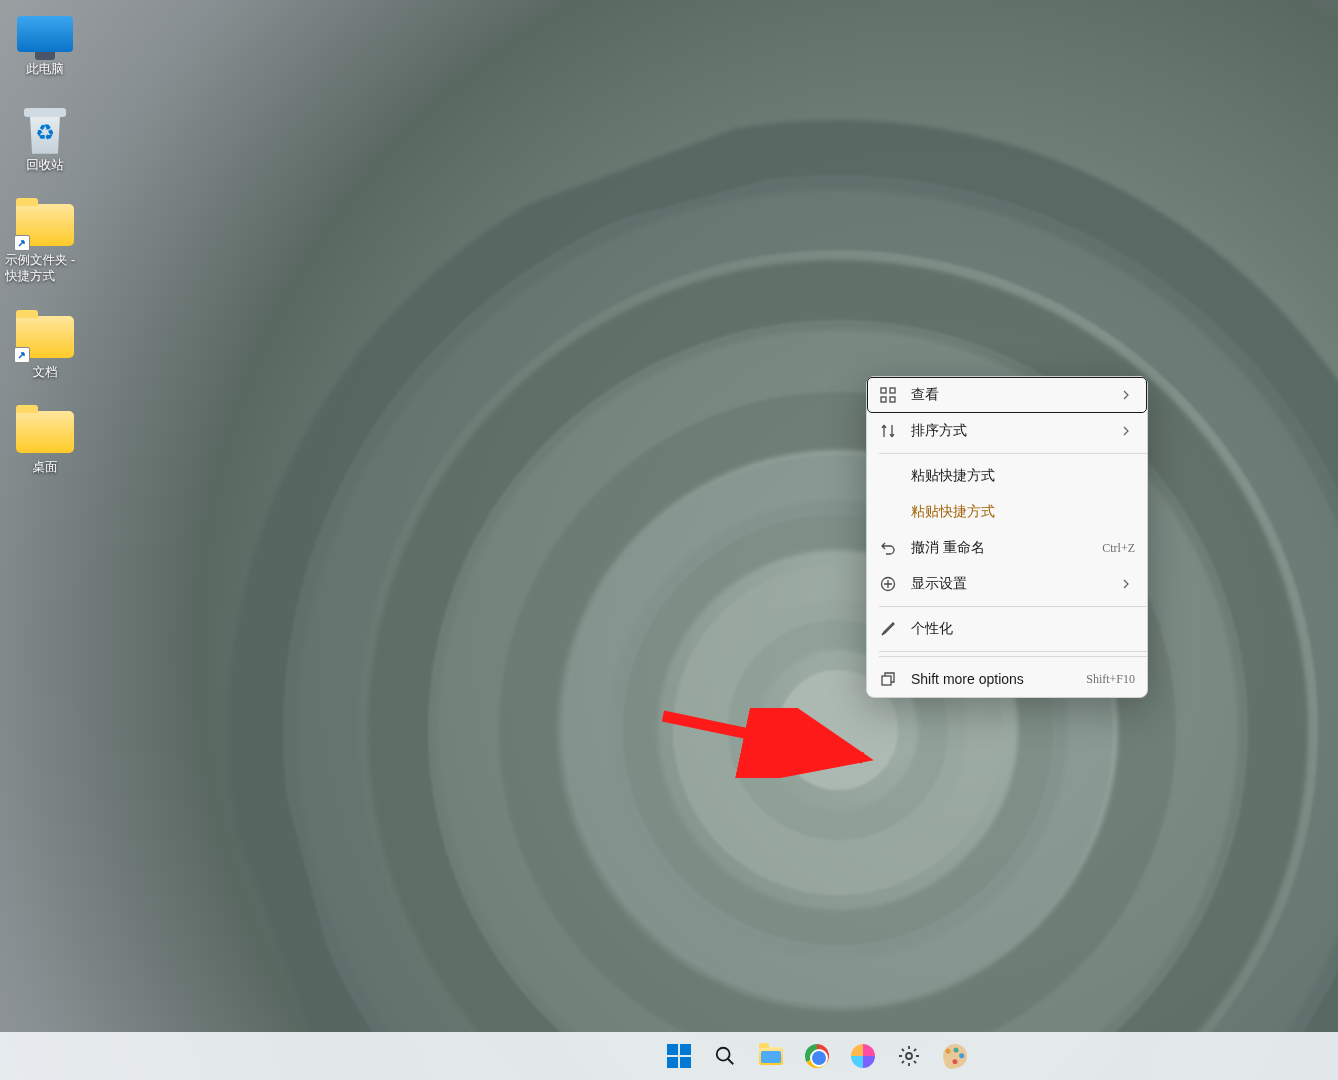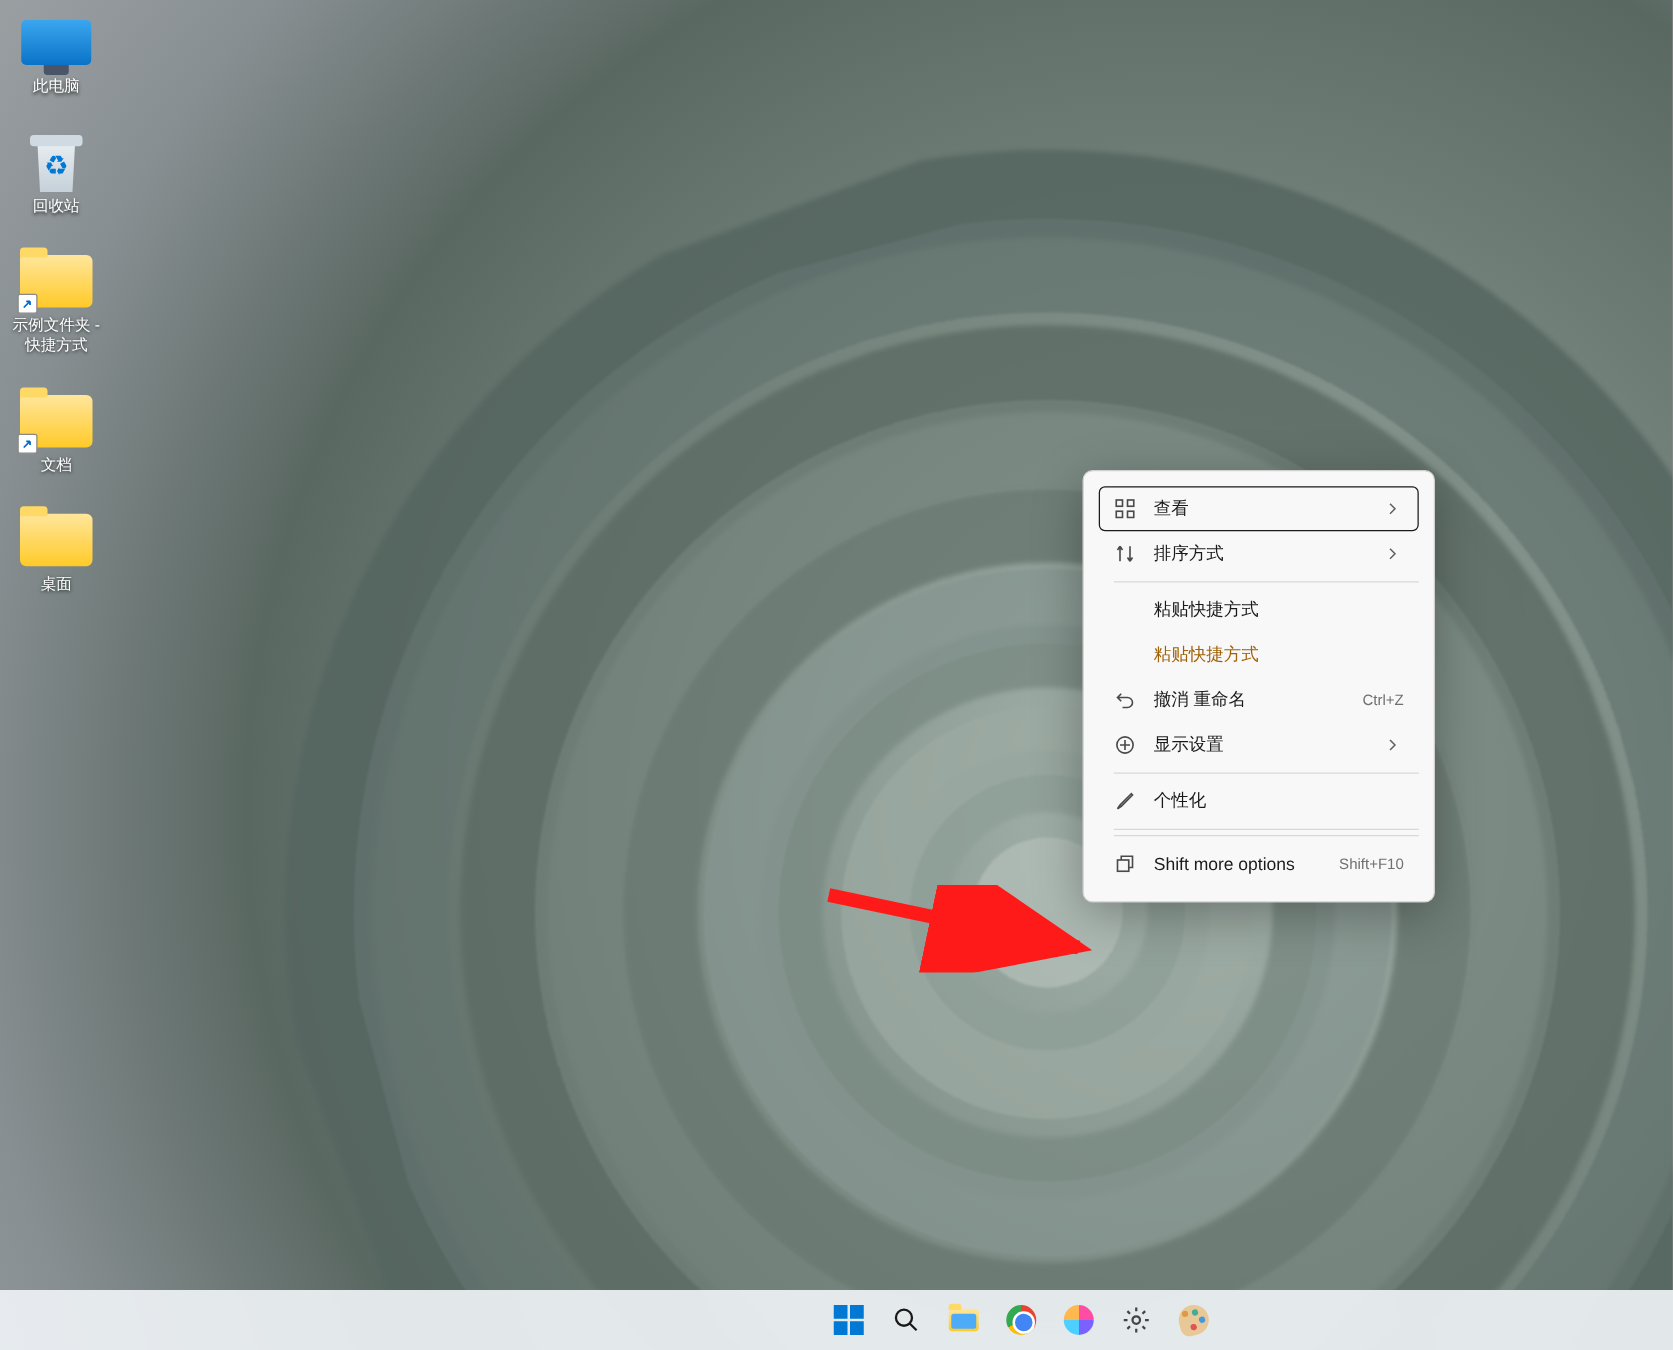--- a/index.html
+++ b/index.html
@@ -20,49 +20,49 @@
       content: ''; position: absolute; right: -50px; bottom: -200px; width: 1100px; height: 1100px;
       background:
         radial-gradient(circle at 50% 50%, #b5c0ba 0 60px, transparent 60px 110px, #9caaa2 110px 165px, transparent 165px 215px, #869590 215px 275px, transparent 275px 340px, #74847d 340px 410px, transparent 410px 480px, #647470 480px 555px, transparent 555px);
       opacity: 0.7; transform: rotate(-15deg);
       filter: blur(1px);
     }
 
     .desktop-icons { position: absolute; top: 10px; left: 5px; z-index: 2; }
     .dicon { width: 80px; display: flex; flex-direction: column; align-items: center; margin-bottom: 28px; cursor: pointer; }
     .dicon-img { width: 58px; height: 48px; display: flex; align-items: center; justify-content: center; position: relative; }
-    .dicon-label { color: #fff; font-size: 12.5px; text-shadow: 0 1px 3px rgba(0,0,0,0.8); text-align: center; margin-top: 4px; line-height: 1.25; }
+    .dicon-label { color: #fff; font-size: 12.5px; text-shadow: 0 1px 3px rgba(0,0,0,0.8); text-align: left; margin-top: 4px; line-height: 1.25; }
 
     .monitor { width: 56px; height: 36px; background: linear-gradient(180deg, #3ba6ef, #0a73c8); border-radius: 4px; position: relative; }
     .monitor::after { content: ''; position: absolute; bottom: -8px; left: 50%; transform: translateX(-50%); width: 20px; height: 8px; background: #4a5568; border-radius: 0 0 3px 3px; }
 
     .bin { width: 42px; height: 48px; position: relative; }
     .bin-body { position: absolute; bottom: 0; left: 3px; width: 36px; height: 40px; background: linear-gradient(180deg, #e8eef2, #c5d0d8); clip-path: polygon(8% 0, 92% 0, 86% 100%, 14% 100%); border-radius: 2px; }
     .bin-top { position: absolute; top: 2px; left: 0; width: 42px; height: 9px; background: #d0dae2; border-radius: 3px; }
     .bin-recycle { position: absolute; top: 50%; left: 50%; transform: translate(-50%, -40%); font-size: 22px; color: #0078d4; }
 
     .folder { width: 58px; height: 42px; background: linear-gradient(180deg, #ffe69c, #ffca28); border-radius: 3px 5px 5px 5px; position: relative; }
     .folder::before { content: ''; position: absolute; top: -6px; left: 0; width: 22px; height: 8px; background: #ffd966; border-radius: 3px 3px 0 0; }
     .shortcut-arrow { position: absolute; bottom: -2px; left: -2px; width: 16px; height: 16px; background: #fff; border: 1px solid #888; border-radius: 2px; display: flex; align-items: center; justify-content: center; }
     .shortcut-arrow svg { width: 10px; height: 10px; }
 
     
     .context-menu {
       position: absolute; top: 376px; left: 866px; width: 282px;
       background: #f8f8f8; border: 1px solid #d0d0d0; border-radius: 8px;
-      box-shadow: 0 10px 40px rgba(0,0,0,0.3); padding: 12px; z-index: 10;
+      box-shadow: 0 10px 40px rgba(0,0,0,0.3); padding: 0; z-index: 10;
     }
     .menu-item { display: flex; align-items: center; height: 36px; padding: 0 12px; border-radius: 5px; font-size: 14px; color: #1a1a1a; cursor: pointer; }
     .menu-item.highlighted { outline: 1.5px solid #1a1a1a; outline-offset: -1px; }
     .menu-item.disabled { color: #a16207; cursor: default; }
     .menu-sep { height: 1px; background: #d8d8d8; margin: 4px 0 4px 12px; }
     .m-icon { width: 18px; margin-right: 14px; display: flex; align-items: center; justify-content: center; color: #4a4a4a; flex-shrink: 0; }
     .m-icon-empty { width: 18px; margin-right: 14px; flex-shrink: 0; }
     .m-label { flex: 1; }
-    .m-shortcut { color: #707070; font-size: 12px; }
+    .m-shortcut { color: #707070; font-size: 12px; font-family: Liberation Serif, serif; }
     .m-chevron { color: #606060; width: 14px; display: flex; align-items: center; }
 
     
     .red-arrow { position: absolute; top: 708px; left: 655px; z-index: 15; pointer-events: none; }
 
     
     .taskbar { position: absolute; bottom: 0; left: 0; right: 0; height: 48px; background: rgba(238,242,245,0.92); backdrop-filter: blur(20px); display: flex; align-items: center; justify-content: center; z-index: 5; }
     .taskbar-center { display: flex; align-items: center; gap: 6px; margin-left: 295px; }
     .task-btn { width: 40px; height: 40px; border-radius: 4px; display: flex; align-items: center; justify-content: center; cursor: pointer; }
     .task-ico { width: 24px; height: 24px; display: flex; align-items: center; justify-content: center; }

